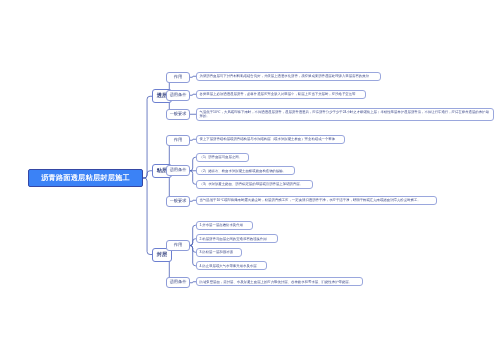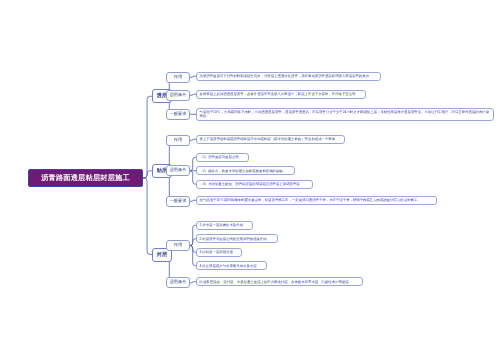--- a/index.html
+++ b/index.html
@@ -29,21 +29,21 @@
     pointer-events: none;
   }
   .node {
     position: absolute;
     box-sizing: border-box;
     display: flex;
     align-items: center;
   }
   
   .root {
-    background: #701a75;
+    background: #3b82f6;
     border: 1px solid #3547a5;
     border-radius: 2px;
     color: #ffffff;
     font-size: 7.2px;
     font-weight: bold;
     letter-spacing: 0.2px;
     justify-content: center;
     text-align: center;
     line-height: 1.1;
     padding: 0 3px;

